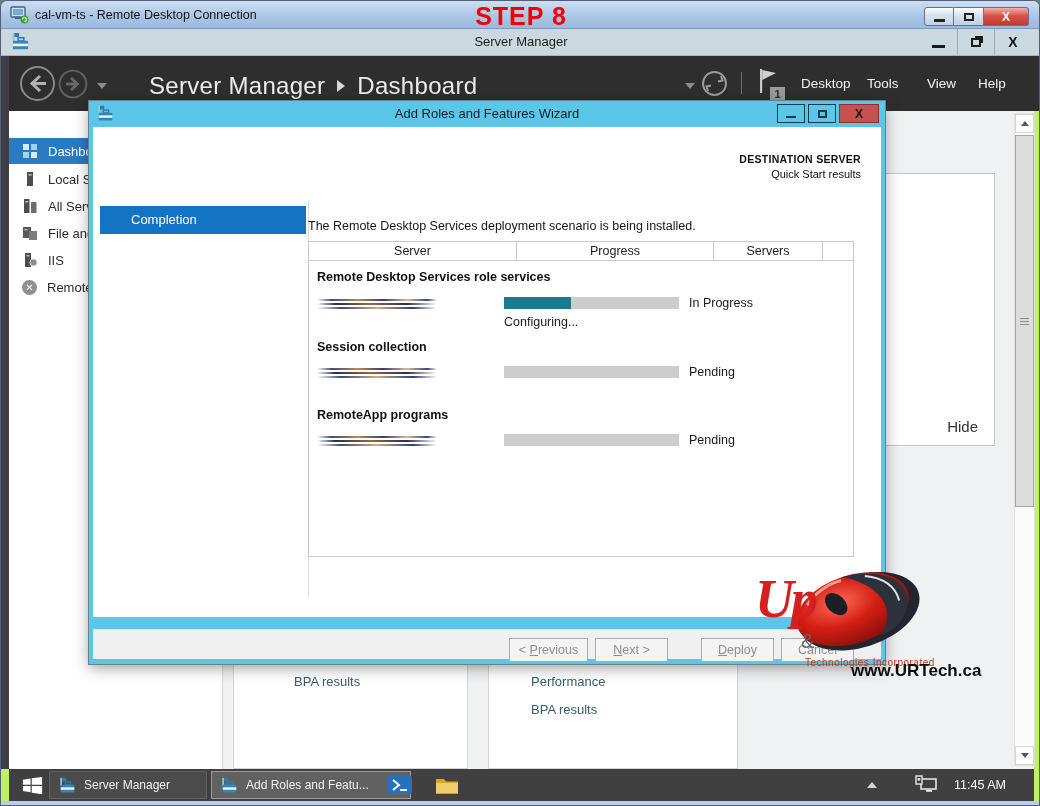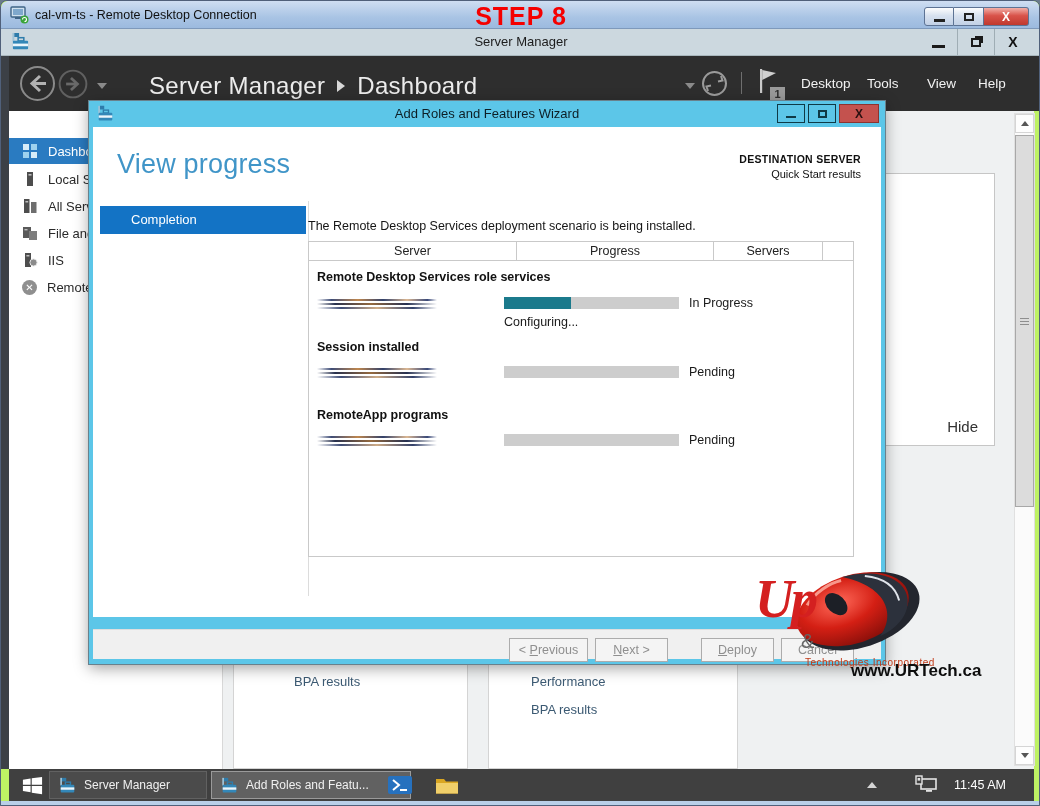--- a/index.html
+++ b/index.html
@@ -346,21 +346,20 @@
         <div class="dbtn">
             <div class="bar"></div>
           </div>
         <div class="dbtn">
             <div class="box"></div>
           </div>
         <div class="dbtn close">X</div>
       </div>
     </div>
     <div class="dlg-body">
-      <div class="dlg-heading">View progress</div>
       <div class="dest">
         <div class="dest-l1">DESTINATION SERVER</div>
         <div class="dest-l2">Quick Start results</div>
       </div>
       <div class="dlg-nav-item">Completion</div>
       <div class="dlg-nav-sep"></div>
       <div class="dlg-main">
         <div class="dlg-intro">The Remote Desktop Services deployment scenario is being installed.</div>
         <div class="ptable">
           <div class="pt-head">
@@ -371,21 +370,21 @@
           </div>
 
           <div class="grp-name g1n">Remote Desktop Services role services</div>
           <div class="smear g1s"></div>
           <div class="pbar g1b">
               <div class="fill" style="width: 38%;"></div>
             </div>
           <div class="pstatus g1st">In Progress</div>
           <div class="pdetail g1d">Configuring...</div>
 
-          <div class="grp-name g2n">Session installed</div>
+          <div class="grp-name g2n">Session collection</div>
           <div class="smear g2s"></div>
           <div class="pbar g2b">
               <div class="fill" style="width: 0%;"></div>
             </div>
           <div class="pstatus g2st">Pending</div>
 
           <div class="grp-name g3n">RemoteApp programs</div>
           <div class="smear g3s"></div>
           <div class="pbar g3b">
               <div class="fill" style="width: 0%;"></div>

